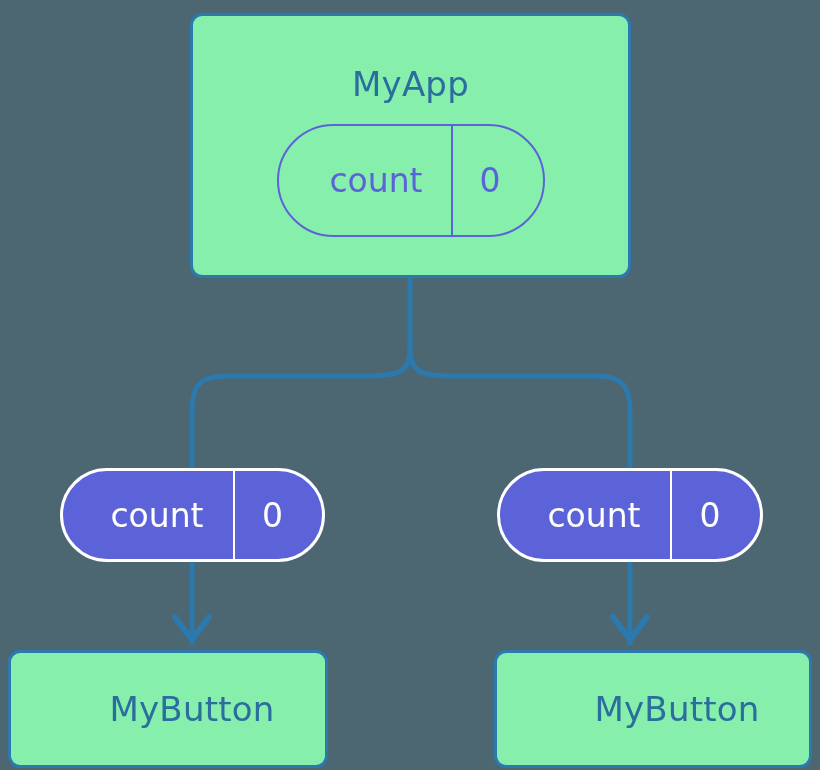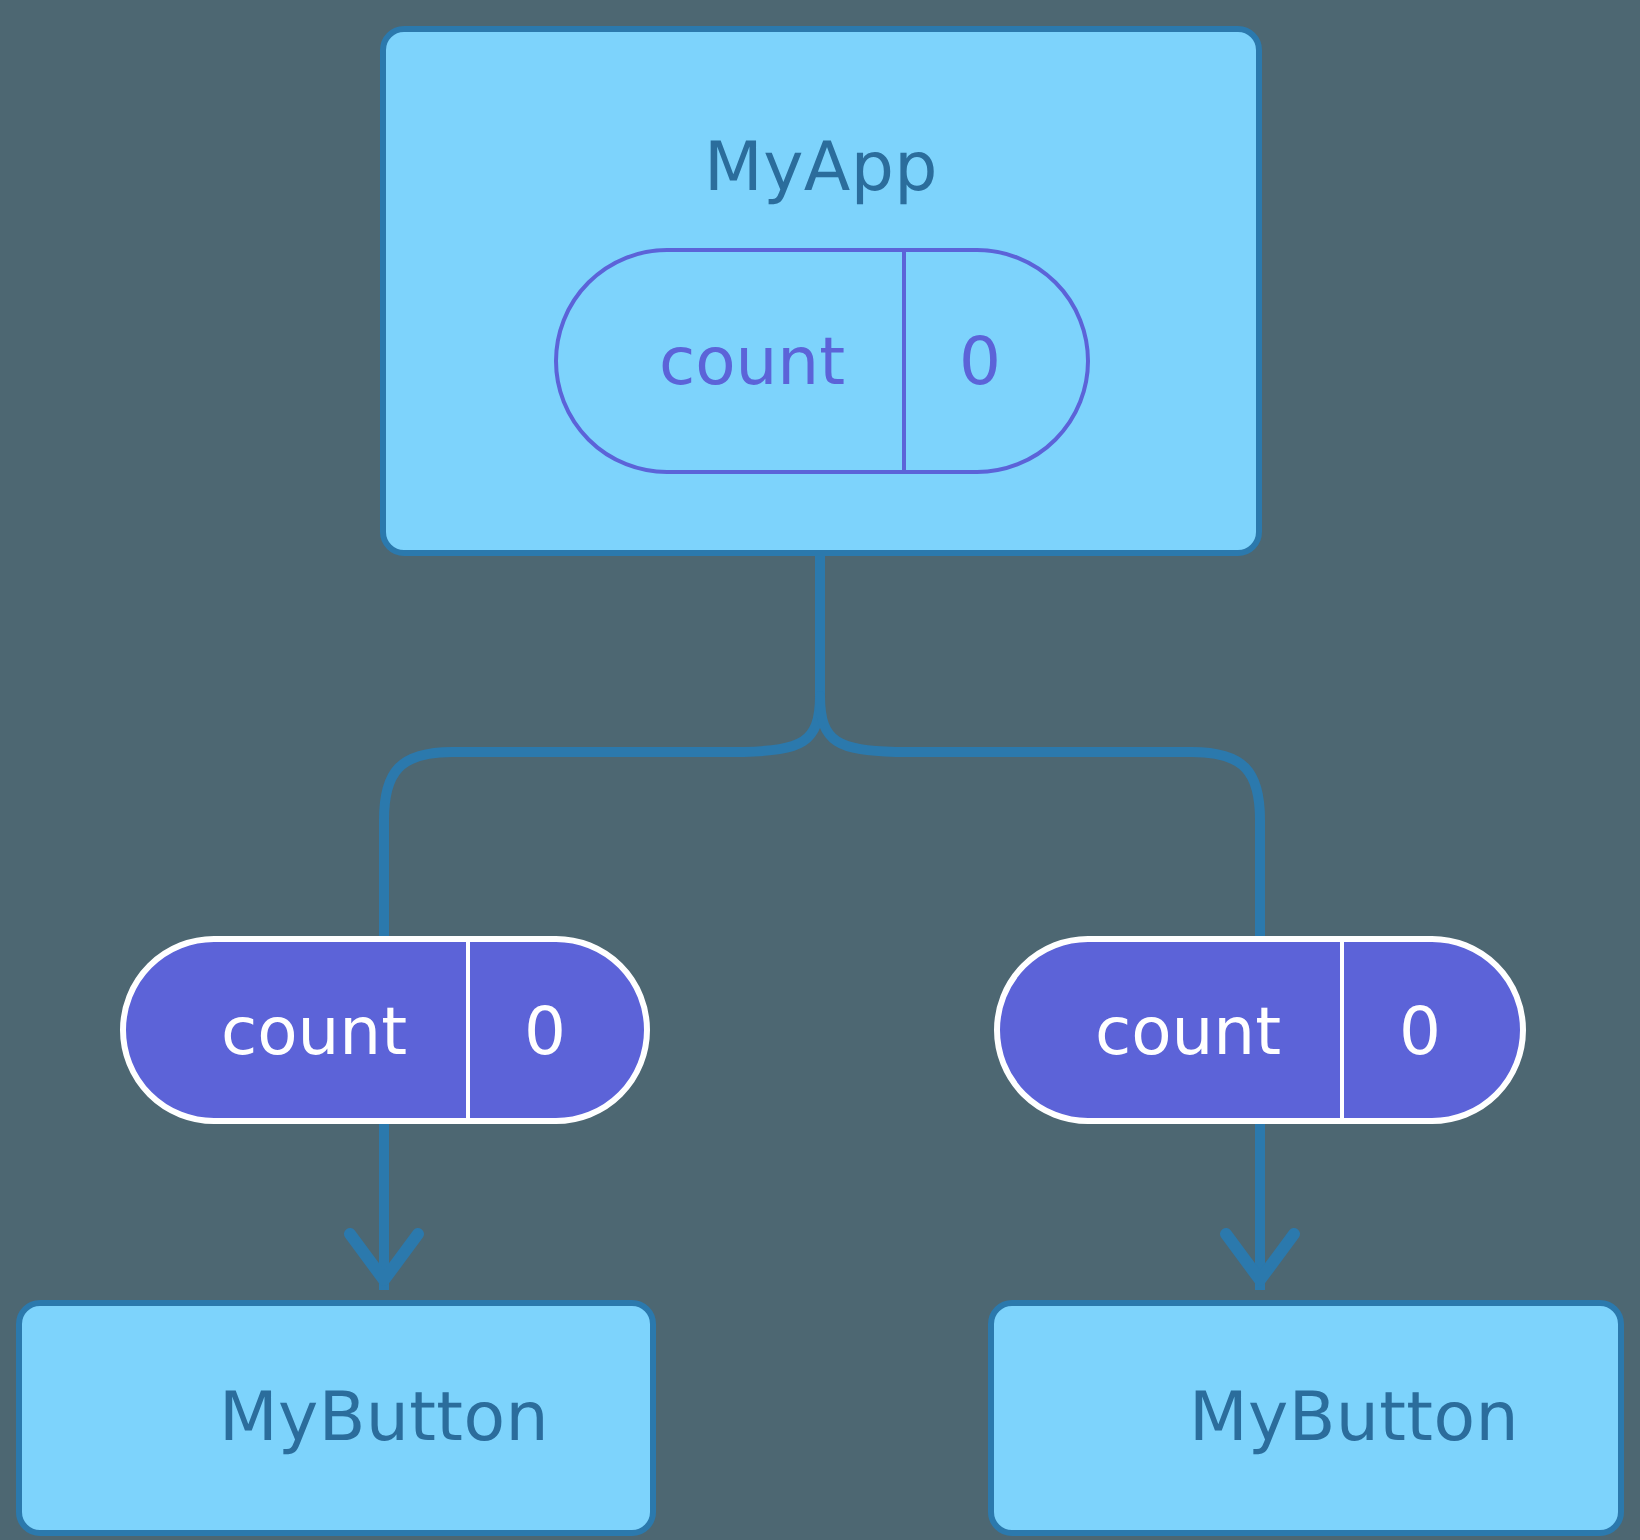--- a/index.html
+++ b/index.html
@@ -28,21 +28,21 @@
     left: 0; top: 0;
     width: 820px;
     height: 770px;
     z-index: 1;
   }
 
   
   .component-box {
     position: absolute;
     z-index: 2;
-    background: #7dd3fc;
+    background: #86efac;
     border: 3px solid #2b79ad;
     border-radius: 12px;
     box-sizing: border-box;
     display: flex;
     flex-direction: column;
     align-items: center;
   }
   .component-title {
     color: #2b6d9c;
     font-size: 34px;

